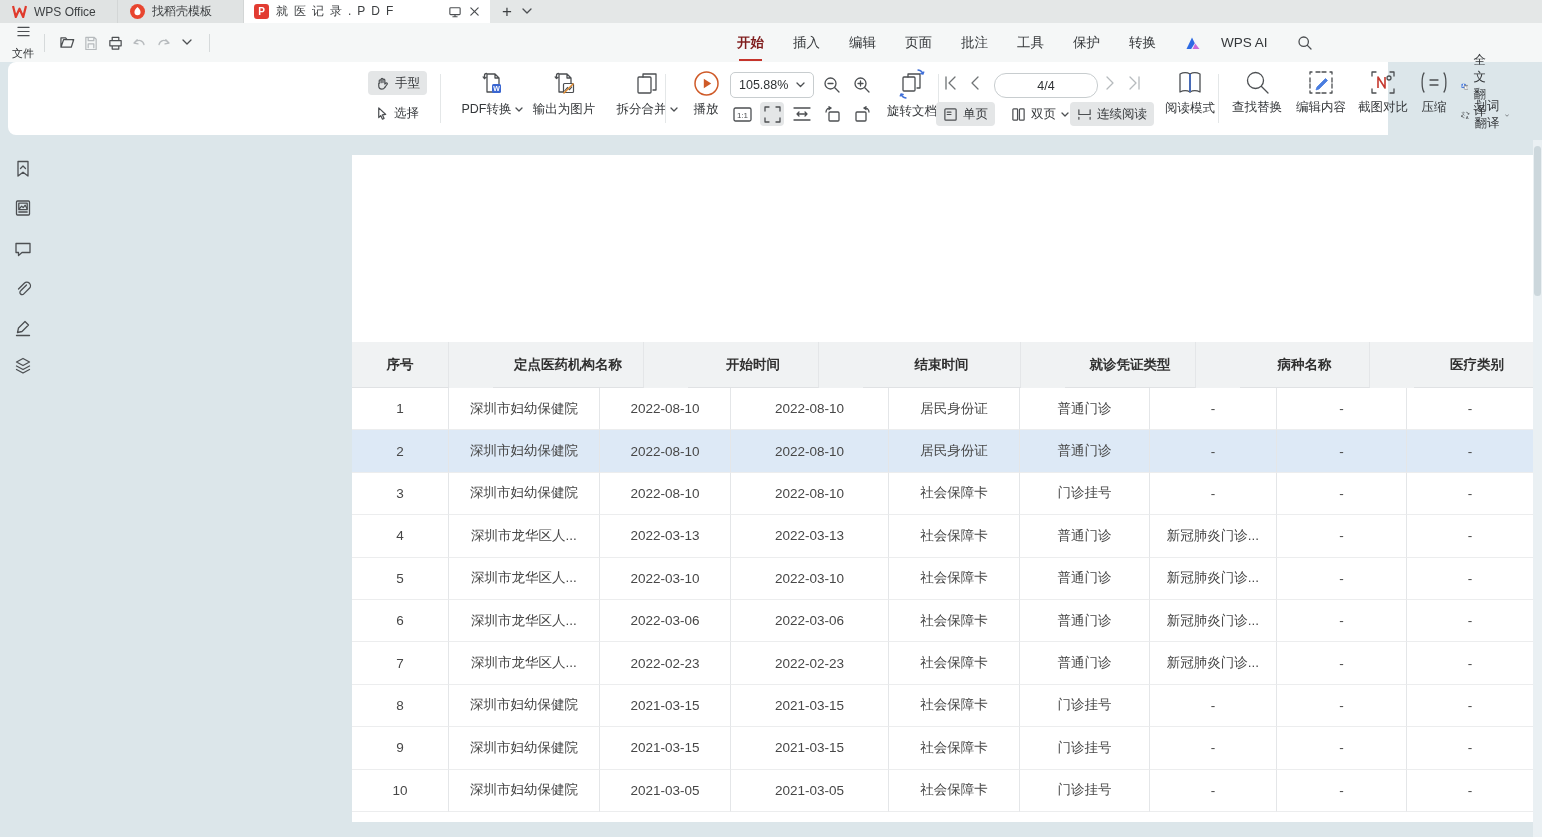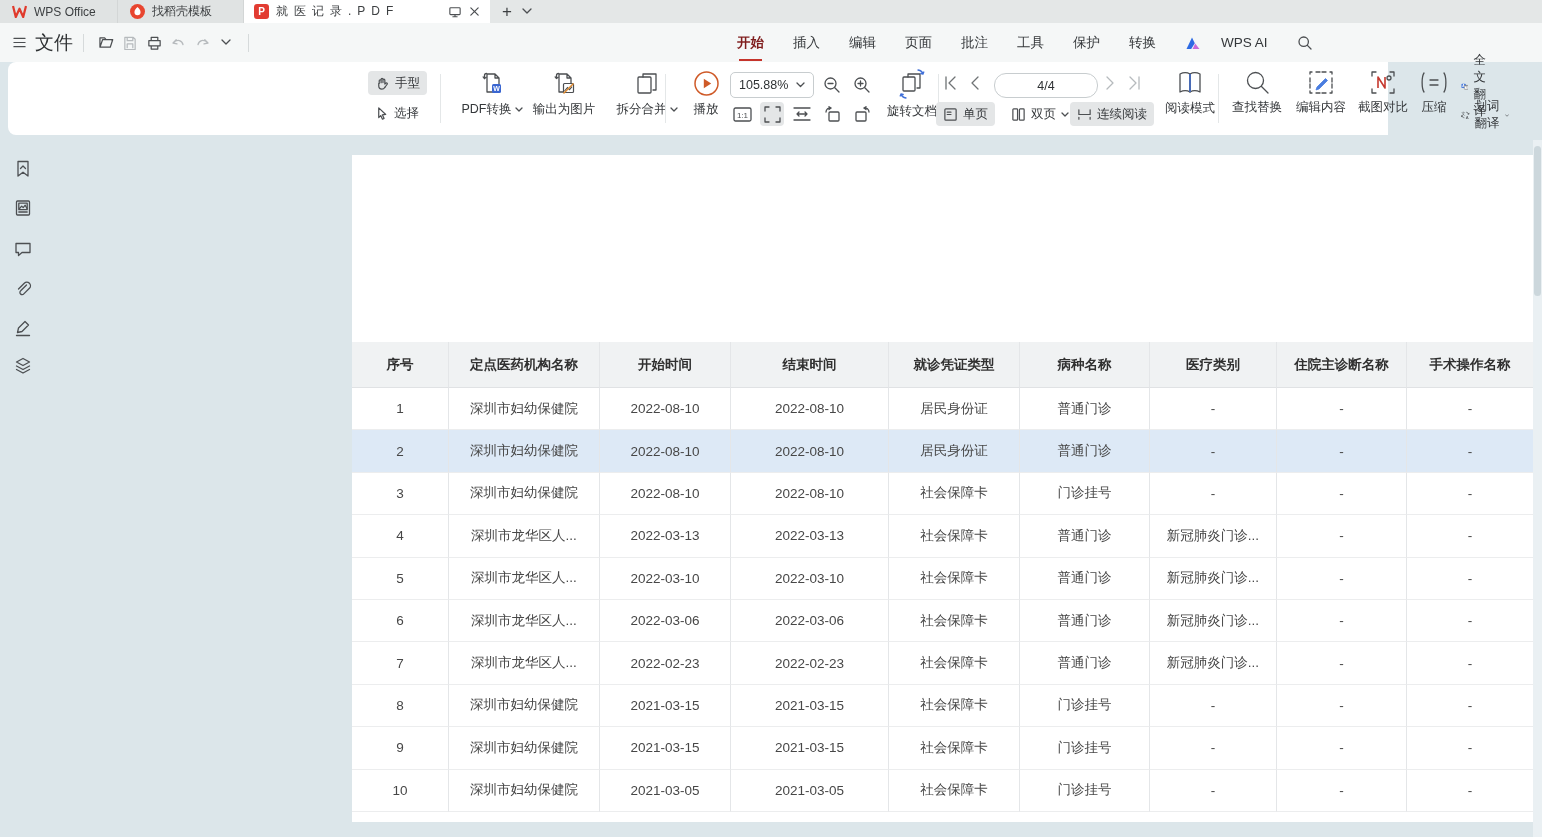--- a/index.html
+++ b/index.html
@@ -16,21 +16,21 @@
   .tab { display:flex; align-items:center; gap:7px; padding:0 12px; font-size:12px; color:#3c3f41; background:#e0e3e3; border-right:1px solid #d3d6d6; }
   .tab .tab-label { white-space:nowrap; }
   .tab.active { background:#ffffff; border-right:none; width:246px; padding:0 10px; }
   .tab.active .tab-label { letter-spacing:6px; flex:1; }
   .badge { width:15px; height:15px; border-radius:3px; color:#fff; font-size:10px; font-weight:bold; display:flex; align-items:center; justify-content:center; flex:none; }
   .tab-tail { display:flex; align-items:center; gap:10px; padding:0 12px; color:#6c7072; }
   .plus { font-size:17px; color:#3c3f41; line-height:1; }
 
   
   .menubar { position:absolute; left:0; top:23px; width:1542px; height:39px; background:#f5f7f7; display:flex; align-items:center; }
-  .file-area { display:flex; align-items:center; gap:8px; padding-left:12px; font-size:19px; color:#2f3234; }
+  .file-area { display:flex; align-items:center; gap:8px; padding-left:12px; font-size:11px; color:#2f3234;flex-direction:column; }
   .qdiv { width:1px; height:18px; background:#d6dadb; margin:0 10px; }
   .qbtn { width:24px; height:24px; display:flex; align-items:center; justify-content:center; }
   .menus { position:absolute; left:737px; top:0; height:39px; display:flex; align-items:center; gap:29px; font-size:13.5px; color:#34373a; }
   .menu-item { position:relative; height:39px; display:flex; align-items:center; cursor:default; }
   .menu-item.active { color:#7f1d1d; font-weight:bold; }
   .menu-item.active::after { content:""; position:absolute; left:2px; right:2px; bottom:1px; height:2.5px; background:#c5342b; }
   .ai-item { display:flex; align-items:center; gap:20px; }
 
   
   .toolbar { position:absolute; left:8px; top:62px; width:1380px; height:73px; background:#ffffff; border-radius:8px 0 0 8px; }
@@ -49,21 +49,21 @@
   
   .side-icon { position:absolute; left:13px; width:20px; height:20px; }
 
   
   .page { position:absolute; left:352px; top:155px; width:1181px; height:667px; background:#ffffff; }
   .vscroll { position:absolute; left:1533px; top:140px; width:9px; height:697px; background:#eaf0f3; }
   .vscroll .thumb { position:absolute; left:1px; top:6px; width:7px; height:150px; border-radius:4px; background:#ccd7dc; }
 
   .pdf-table { position:absolute; left:0; top:187px; width:1181px; filter:blur(0.3px); }
   .t-row { display:grid; grid-template-columns:97px 151px 131px 158px 131px 130px 127px 130px 126px; height:42.4px; }
-  .t-row.head { height:46px; background:#f0f2f3; }
+  .t-row.head { height:46px; background:#f0f2f3;gap:44px; }
   .t-cell { display:flex; align-items:center; justify-content:center; font-size:13.5px; color:#474747; border-right:1px solid #e4e6e8; border-bottom:1px solid #ecedee; overflow:hidden; white-space:nowrap; }
   .t-row .t-cell:last-child { border-right:none; }
   .t-row.head .t-cell { font-weight:bold; color:#303030; border-bottom:1px solid #e0e2e4; }
   .t-row.hl { background:#dde9f6; }
 </style>
 </head>
 <body>
 
 <div id="app">
 

